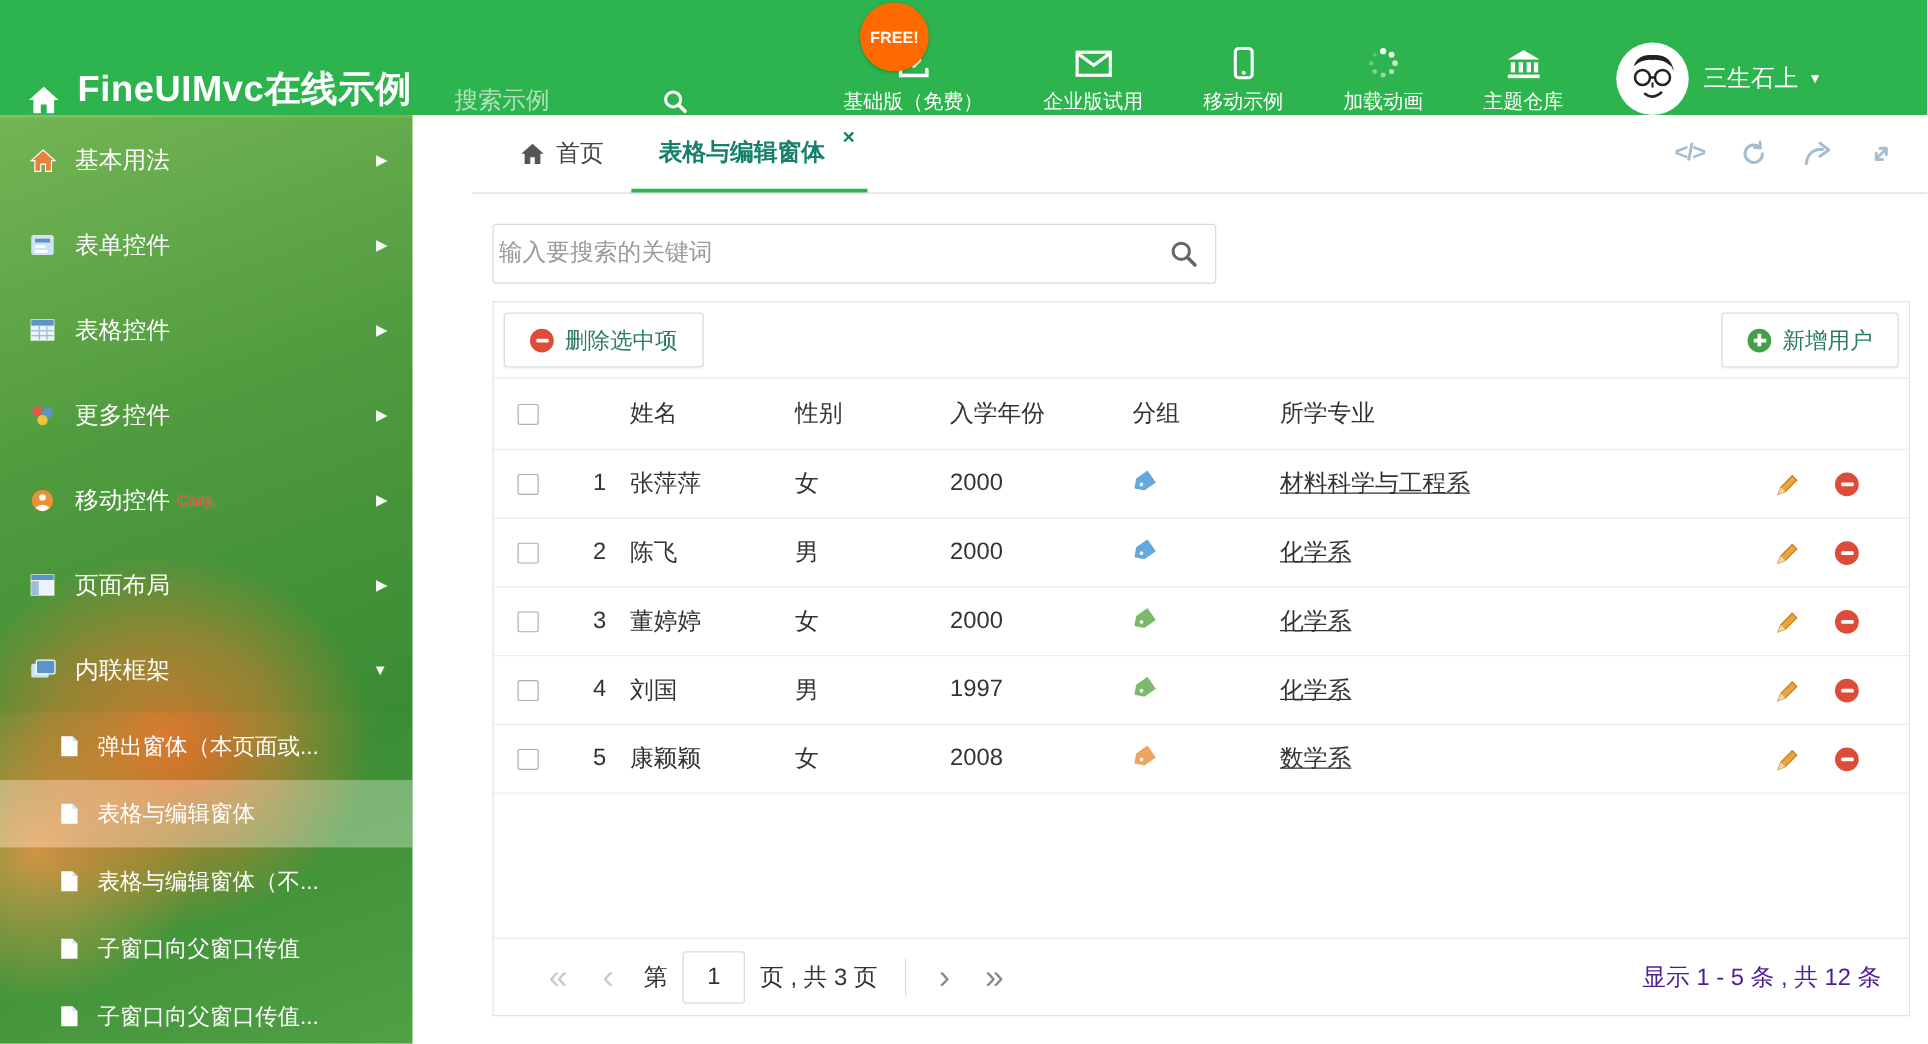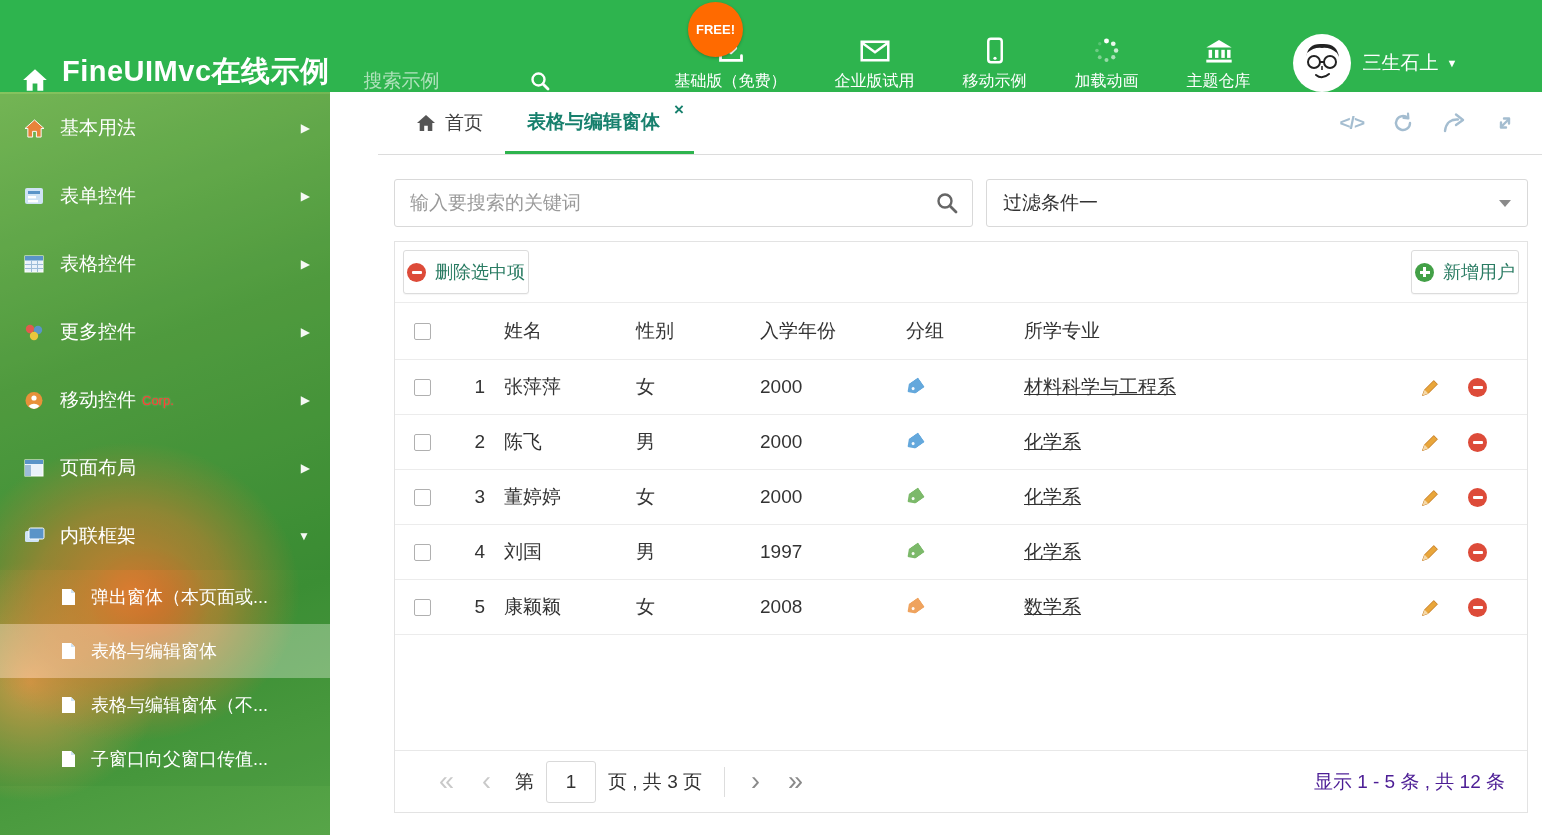--- a/index.html
+++ b/index.html
@@ -31,46 +31,46 @@
       radial-gradient(170px 150px at 130px 500px, rgba(246,126,50,0.95) 0%, rgba(246,126,50,0.55) 55%, rgba(246,126,50,0) 100%),
       radial-gradient(60px 55px at 150px 510px, rgba(150,60,15,0.85), rgba(150,60,15,0) 100%),
       radial-gradient(130px 120px at 30px 590px, rgba(250,160,80,0.85), rgba(250,160,80,0) 100%),
       linear-gradient(160deg, #86c35f 0%, #5aa344 35%, #3f9136 70%, #57a548 100%);
   }
   .snav { position:relative; z-index:1; padding-top:2px; }
   .snav-item { height:68px; display:flex; align-items:center; padding:0 20px 0 22px; font-size:19px; cursor:pointer; background:rgba(34,115,40,0.18); }
   .snav-item .sicon { width:24px; display:flex; justify-content:center; margin-right:14px; }
   .snav-item .arrow { margin-left:auto; font-size:12px; opacity:0.95; }
   .corp-badge { color:#ff3b30; font-size:13px; margin-left:6px; font-weight:normal; text-shadow:0 0 2px rgba(255,255,255,0.4); }
-  .snav-sub { height:54px; display:flex; align-items:center; padding-left:61px; font-size:18px; cursor:pointer; white-space:nowrap; background:rgba(34,115,40,0.10); }
+  .snav-sub { height:54px; display:flex; align-items:center; padding-left:48px; font-size:18px; cursor:pointer; white-space:nowrap; background:rgba(34,115,40,0.10); }
   .snav-sub .sicon { width:18px; margin-right:12px; display:flex; }
   .snav-sub.active { background:rgba(255,255,255,0.30); }
 
   
   .main { flex:1; background:#fff; display:flex; flex-direction:column; min-width:0;margin-left:48px; }
 
   .tabbar { height:63px; flex:0 0 63px; border-bottom:1px solid #dcdcdc; display:flex; align-items:stretch; padding-left:16px; }
   .tab { display:flex; align-items:center; gap:9px; padding:0 22px; font-size:19px; color:#444; cursor:pointer; position:relative; }
   .tab.active { color:#17806d; font-weight:bold; border-bottom:3px solid #2eb44e; padding-right:34px; }
   .tab-close { position:absolute; top:9px; right:10px; font-size:17px; color:#17806d; font-weight:bold; line-height:1; cursor:pointer; }
   .tab-tools { margin-left:auto; display:flex; align-items:center; gap:28px; padding-right:26px; color:#a4bdd0; }
   .tool-ic { cursor:pointer; display:flex; align-items:center; }
   .code-ic { font-size:19px; font-weight:bold; letter-spacing:-1px; }
 
   .filter-row { display:flex; gap:13px; padding:24px 14px 0 16px; flex:0 0 auto; }
   .search-box { position:relative; width:579px; flex:0 0 579px; }
-  .search-box input { width:100%; height:48px; border:1px solid #d9d9d9; border-radius:3px; padding:0 46px 0 15px; font-size:19px; color:#333; outline:none; font-family:inherit; }
+  .search-box input { width:100%; height:48px; border:1px solid #d9d9d9; border-radius:3px; padding:0 46px 0 4px; font-size:19px; color:#333; outline:none; font-family:inherit; }
   .search-box input::placeholder { color:#9a9a9a; }
   .search-box .mag { position:absolute; right:14px; top:12px; cursor:pointer; }
   .dropdown { flex:1; height:48px; border:1px solid #d9d9d9; border-radius:3px; display:flex; align-items:center; justify-content:space-between; padding:0 16px; font-size:19px; color:#333; cursor:pointer; }
   .dd-caret { width:0; height:0; border-left:6px solid transparent; border-right:6px solid transparent; border-top:7px solid #8a8a8a; }
 
   .grid-panel { margin:14px 14px 22px 16px; border:1px solid #e3e3e3; flex:1; display:flex; flex-direction:column; min-height:0; }
   .gtoolbar { padding:8px; display:flex; justify-content:space-between; align-items:center; }
-  .btn { display:inline-flex; align-items:center; gap:9px; height:44px; padding:0 3px; border:1px solid #dcdcdc; background:#fff; border-radius:3px; font-size:18px; color:#2a7c63; cursor:pointer; box-shadow:0 1px 1px rgba(0,0,0,0.04); }
+  .btn { display:inline-flex; align-items:center; gap:9px; height:44px; padding:0 20px; border:1px solid #dcdcdc; background:#fff; border-radius:3px; font-size:18px; color:#2a7c63; cursor:pointer; box-shadow:0 1px 1px rgba(0,0,0,0.04); }
   .ic-minus { width:19px; height:19px; border-radius:50%; background:#dd4b39; position:relative; flex:0 0 19px; }
   .ic-minus::after { content:""; position:absolute; left:4.5px; top:8px; width:10px; height:3px; background:#fff; border-radius:1px; }
   .ic-plus { width:19px; height:19px; border-radius:50%; background:#43a047; position:relative; flex:0 0 19px; }
   .ic-plus::before { content:""; position:absolute; left:4.5px; top:8px; width:10px; height:3px; background:#fff; }
   .ic-plus::after { content:""; position:absolute; left:8px; top:4.5px; width:3px; height:10px; background:#fff; }
 
   .trow { display:grid; grid-template-columns:54px 42px 132px 124px 146px 118px 1fr 110px; align-items:center; border-bottom:1px solid #ececec; font-size:19px; color:#333; }
   .trow.head { height:58px; border-top:1px solid #ececec; }
   .trow.rec { height:55px; }
   .cell { padding-left:13px; white-space:nowrap; overflow:hidden; }
@@ -310,20 +310,29 @@
           </span>
           <span>表格与编辑窗体（不...</span>
         </div>
         <div class="snav-sub">
           <span class="sicon">
             <svg width="15" height="18" viewBox="0 0 15 18">
                 <path d="M1 1 h9 l4 4 v12 h-13 Z" fill="#fff"></path>
                 <path d="M10 1 l4 4 h-4 Z" fill="#cfe3f5"></path>
               </svg>
           </span>
+          <span>子窗口向父窗口传值</span>
+        </div>
+        <div class="snav-sub">
+          <span class="sicon">
+            <svg width="15" height="18" viewBox="0 0 15 18">
+                <path d="M1 1 h9 l4 4 v12 h-13 Z" fill="#fff"></path>
+                <path d="M10 1 l4 4 h-4 Z" fill="#cfe3f5"></path>
+              </svg>
+          </span>
           <span>子窗口向父窗口传值...</span>
         </div>
       </div>
     </aside>
 
     <main class="main">
 
       <div class="tabbar">
         <div class="tab">
           <span>
@@ -362,24 +371,20 @@
 
       <div class="filter-row">
         <div class="search-box">
           <input type="text" placeholder="输入要搜索的关键词" style="">
           <span class="mag">
             <svg width="24" height="24" viewBox="0 0 24 24">
                 <circle cx="10" cy="10" r="6.5" fill="none" stroke="#666" stroke-width="2.4"></circle>
                 <line x1="15" y1="15" x2="21" y2="21" stroke="#666" stroke-width="2.8" stroke-linecap="round"></line>
               </svg>
           </span>
-        </div>
-        <div class="dropdown">
-          <span>过滤条件一</span>
-          <span class="dd-caret"></span>
         </div>
       </div>
 
       <div class="grid-panel">
 
         <div class="gtoolbar">
           <button class="btn">
             <span class="ic-minus"></span>
             <span>删除选中项</span>
           </button>

